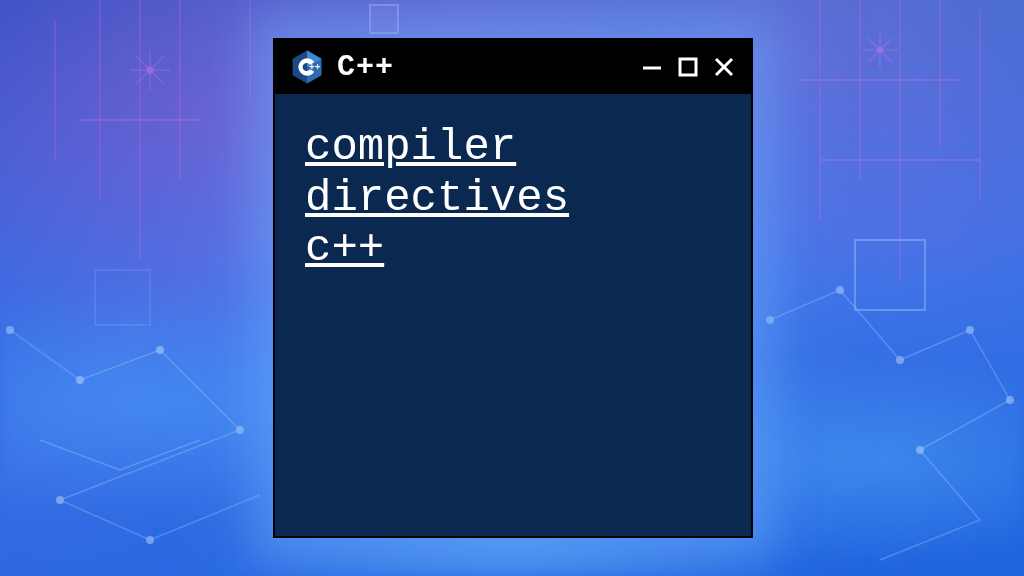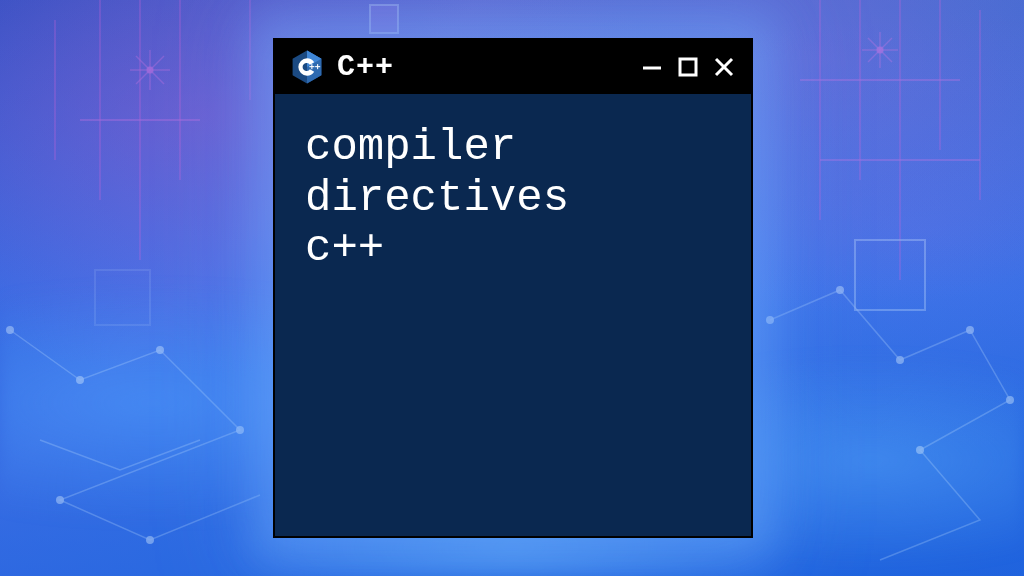--- a/index.html
+++ b/index.html
@@ -114,20 +114,21 @@
 
     .content {
       flex: 1;
       padding: 28px 30px;
       color: #fff;
       font-family: 'Courier New', 'Consolas', monospace;
       font-size: 44px;
       line-height: 1.15;
       letter-spacing: 0px;
       white-space: pre-line;
+      text-decoration: underline;
     }
   </style>
 </head>
 <body>
 
 <div class="bg-overlay"></div>
 <div class="bg-wave"></div>
 
 <div class="bg-lines">
   <svg viewBox="0 0 1024 576" preserveAspectRatio="none">

